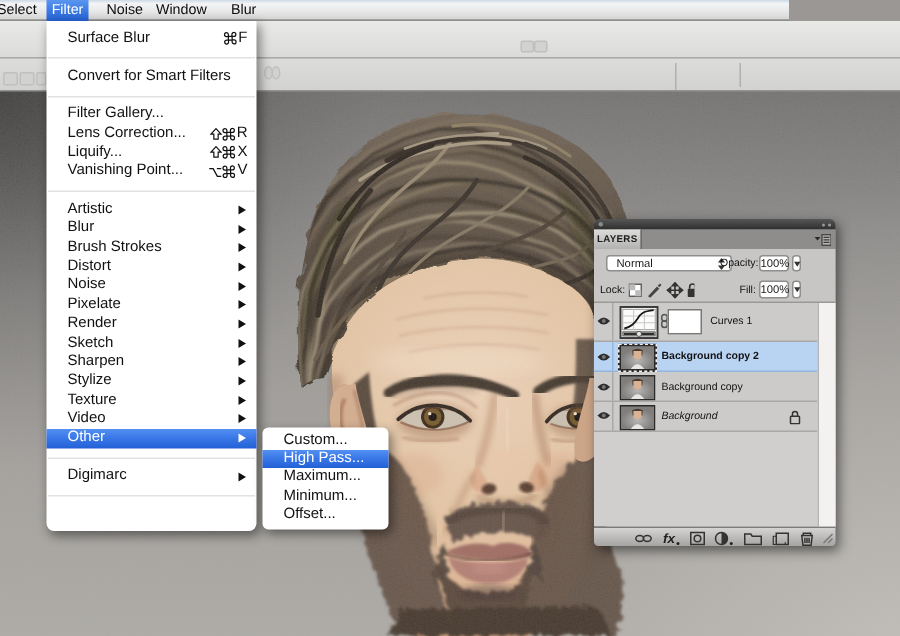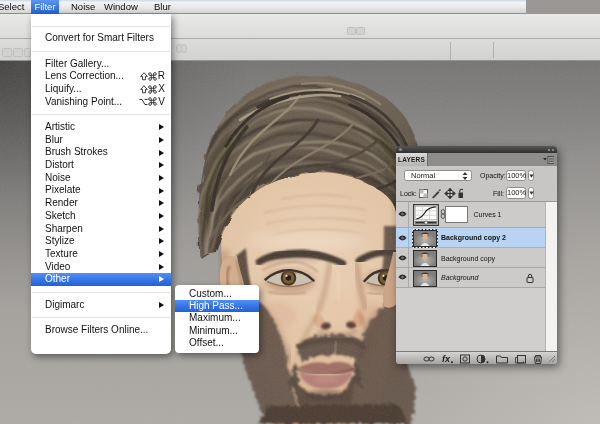--- a/index.html
+++ b/index.html
@@ -316,20 +316,26 @@
   </div>
 <div class="abs" id="menubar">
   <span class="mitem" style="left:-2px;">Select</span>
   <span class="mitem abs" id="mb-filter">Filter</span>
   <span class="mitem" style="left:71px;">Noise</span>
   <span class="mitem" style="left:104px;">Window</span>
   <span class="mitem" style="left:154px;">Blur</span>
 </div>
 
 <div class="abs" id="menu">
+  <div class="mi">Surface Blur<span class="sc">
+        <svg width="9" height="9" viewBox="0 0 10 10" style="display:block">
+          <path d="M3.6 3.6 V2.3 A1.45 1.45 0 1 0 2.15 3.75 H3.6 M3.6 6.4 H2.3 A1.45 1.45 0 1 0 3.75 7.85 V6.4 M6.4 6.4 V7.7 A1.45 1.45 0 1 0 7.85 6.25 H6.4 M6.4 3.6 H7.7 A1.45 1.45 0 1 0 6.25 2.15 V3.6 M3.6 3.6 H6.4 V6.4 H3.6 Z" fill="none" stroke="#111" stroke-width="0.9"></path>
+        </svg>
+        <span class="kl">F</span>
+      </span></div>
   <div class="msep"></div>
   <div class="mi">Convert for Smart Filters</div>
   <div class="msep"></div>
   <div class="mi">Filter Gallery...</div>
   <div class="mi">Lens Correction...<span class="sc">
         <svg width="8" height="9" viewBox="0 0 10 11" style="display:block">
           <path d="M5 0.8 L9.2 5.4 H6.8 V9.6 H3.2 V5.4 H0.8 Z" fill="none" stroke="#111" stroke-width="1"></path>
         </svg>
         <svg width="9" height="9" viewBox="0 0 10 10" style="display:block">
           <path d="M3.6 3.6 V2.3 A1.45 1.45 0 1 0 2.15 3.75 H3.6 M3.6 6.4 H2.3 A1.45 1.45 0 1 0 3.75 7.85 V6.4 M6.4 6.4 V7.7 A1.45 1.45 0 1 0 7.85 6.25 H6.4 M6.4 3.6 H7.7 A1.45 1.45 0 1 0 6.25 2.15 V3.6 M3.6 3.6 H6.4 V6.4 H3.6 Z" fill="none" stroke="#111" stroke-width="0.9"></path>
@@ -364,21 +370,20 @@
   <div class="mi">Render<span class="arr"></span></div>
   <div class="mi">Sketch<span class="arr"></span></div>
   <div class="mi">Sharpen<span class="arr"></span></div>
   <div class="mi">Stylize<span class="arr"></span></div>
   <div class="mi">Texture<span class="arr"></span></div>
   <div class="mi">Video<span class="arr"></span></div>
   <div class="mi hi">Other<span class="arr"></span></div>
   <div class="msep"></div>
   <div class="mi">Digimarc<span class="arr"></span></div>
   <div class="msep"></div>
-  <div class="mi">Browse Filters Online...</div>
 </div>
 
 <div class="abs" id="submenu">
   <div class="si">Custom...</div>
   <div class="si hi">High Pass...</div>
   <div class="si">Maximum...</div>
   <div class="si">Minimum...</div>
   <div class="si">Offset...</div>
 </div>
 
@@ -390,21 +395,21 @@
   </div>
   <div id="ptabrow">
       <div id="ptab">LAYERS</div>
     <svg width="11" height="8" viewBox="0 0 11 8" style="position:absolute;right:3px;top:3px;display:block">
         <path d="M0 2 L4 2 L2 4.4 Z" fill="#2a2a2a"></path>
         <rect x="5" y="0.5" width="6" height="7" fill="#b5b5b3" stroke="#3a3a3a" stroke-width="0.8"></rect>
         <path d="M6 2.2 H10 M6 3.9 H10 M6 5.6 H10" stroke="#3a3a3a" stroke-width="0.8"></path>
       </svg>
   </div>
   <div id="popts">
-    <div class="combo" style="left:8px;top:3.5px;width:68px;height:11.5px;">
+    <div class="combo" style="left:8px;top:3.5px;width:84px;height:11.5px;">
       <span style="position:absolute;left:6px;top:0;line-height:10.5px;font-size:7.5px;">Normal</span>
       <svg width="6" height="8" viewBox="0 0 6 8" style="position:absolute;right:3px;top:1.5px;display:block">
           <path d="M3 0 L5.4 3 H0.6 Z" fill="#333"></path>
           <path d="M3 8 L0.6 5 H5.4 Z" fill="#333"></path>
         </svg>
     </div>
     <span class="plabel" style="left:84px;top:6px;">Opacity:</span>
     <div class="combo" style="left:110px;top:3.5px;width:20px;height:11.5px;text-align:center;"><span style="font-size:7.5px;line-height:10.5px;">100%</span></div>
     <div class="combo" style="left:132px;top:3.5px;width:6px;height:11.5px;">
         <svg width="5" height="4" viewBox="0 0 5 4" style="position:absolute;left:0px;top:3px;display:block">

